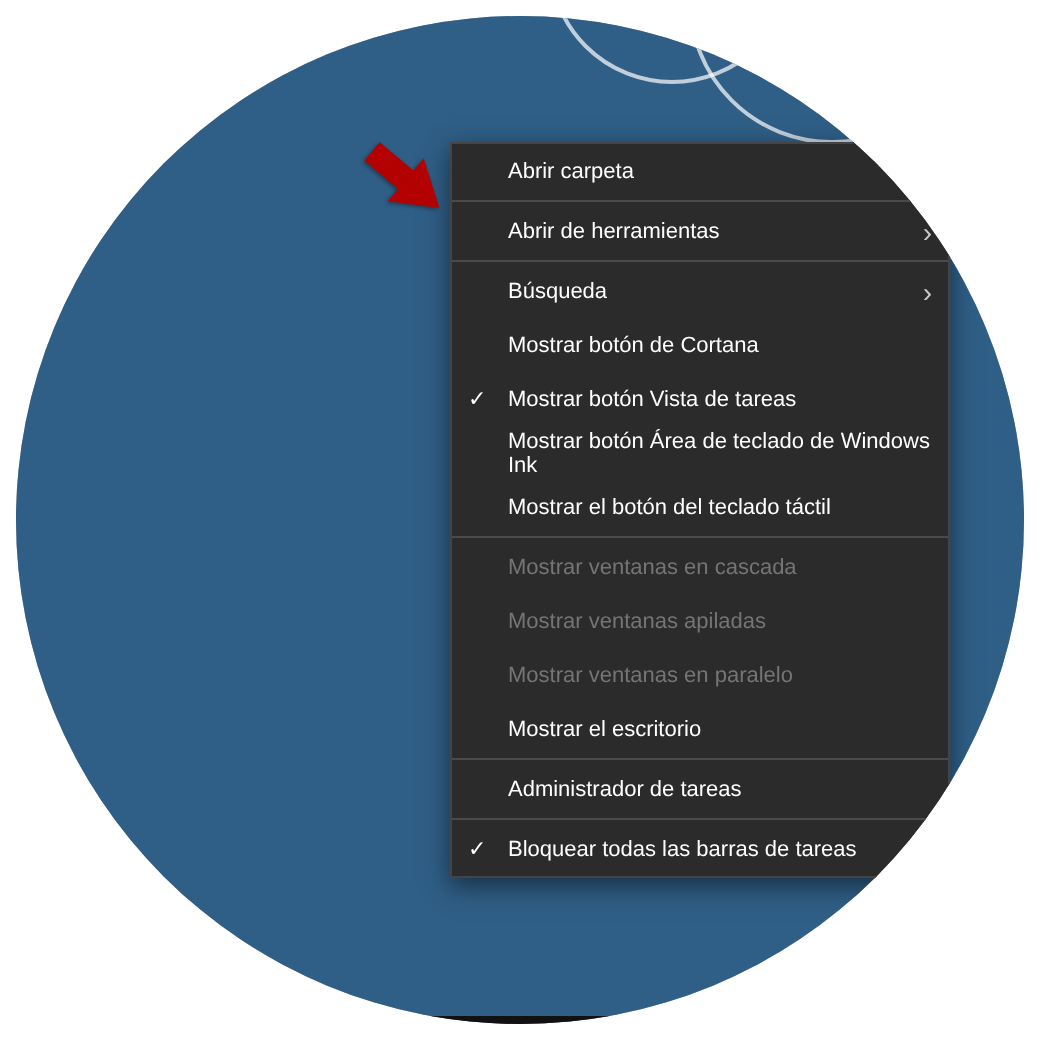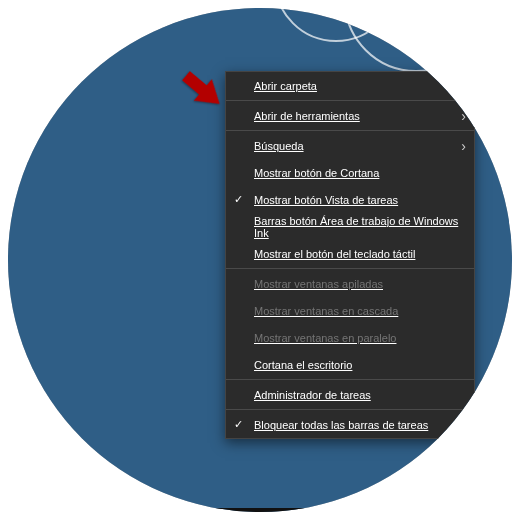--- a/index.html
+++ b/index.html
@@ -47,21 +47,20 @@
   .context-menu {
     position: absolute;
     left: 237px;
     top: 83px;
     width: 248px;
     background: #2b2b2b;
     color: #fff;
     font-size: 11px;
     box-shadow: 0 4px 12px rgba(0,0,0,0.5);
     border: 1px solid #444;
-    text-decoration: underline;
   }
   .context-menu .row {
     display: flex;
     align-items: center;
     height: 27px;
     padding-left: 28px;
     position: relative;
     cursor: default;
   }
   .context-menu .row.disabled { color: #757575; }
@@ -125,37 +124,37 @@
       <div class="row arrow">
           <span>Búsqueda</span>
         </div>
       <div class="row">
           <span>Mostrar botón de Cortana</span>
         </div>
       <div class="row check">
           <span>Mostrar botón Vista de tareas</span>
         </div>
       <div class="row">
-          <span>Barras botón Área de trabajo de Windows Ink</span>
+          <span>Mostrar botón Área de teclado de Windows Ink</span>
         </div>
       <div class="row">
           <span>Mostrar el botón del teclado táctil</span>
         </div>
       <div class="sep"></div>
       <div class="row disabled">
-          <span>Mostrar ventanas apiladas</span>
+          <span>Mostrar ventanas en cascada</span>
         </div>
       <div class="row disabled">
-          <span>Mostrar ventanas en cascada</span>
+          <span>Mostrar ventanas apiladas</span>
         </div>
       <div class="row disabled">
           <span>Mostrar ventanas en paralelo</span>
         </div>
       <div class="row">
-          <span>Cortana el escritorio</span>
+          <span>Mostrar el escritorio</span>
         </div>
       <div class="sep"></div>
       <div class="row">
           <span>Administrador de tareas</span>
         </div>
       <div class="sep"></div>
       <div class="row check">
           <span>Bloquear todas las barras de tareas</span>
         </div>
     </div>

